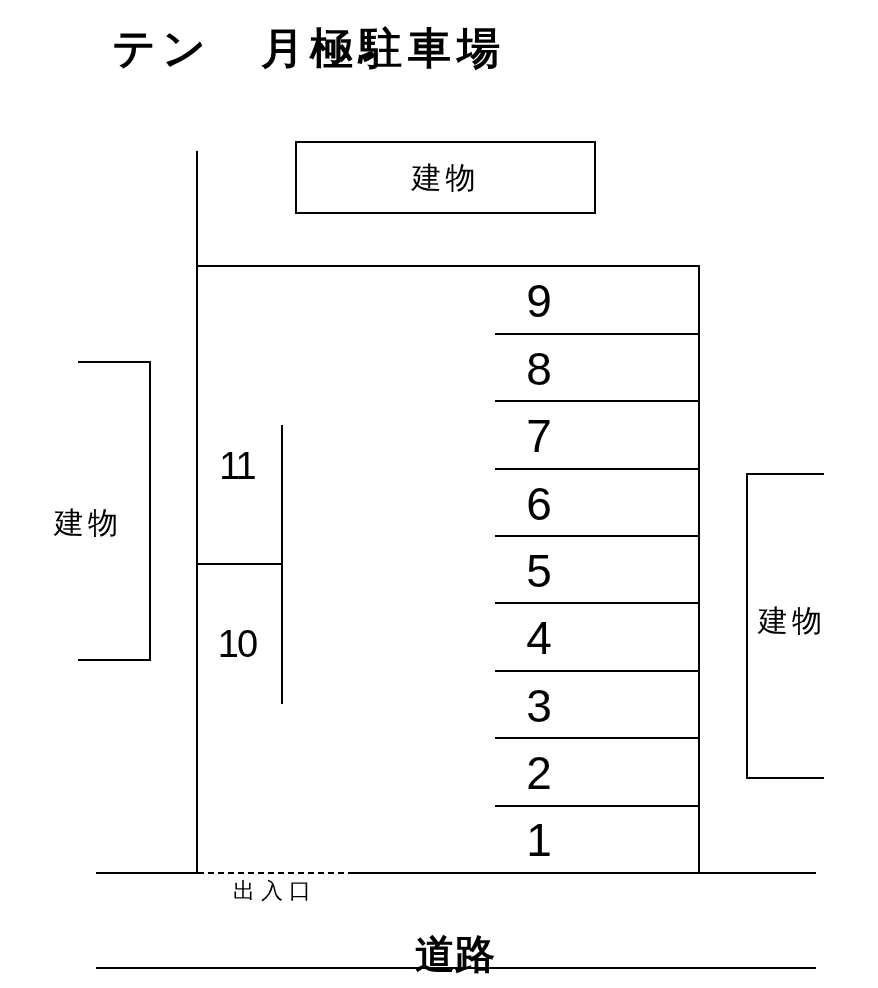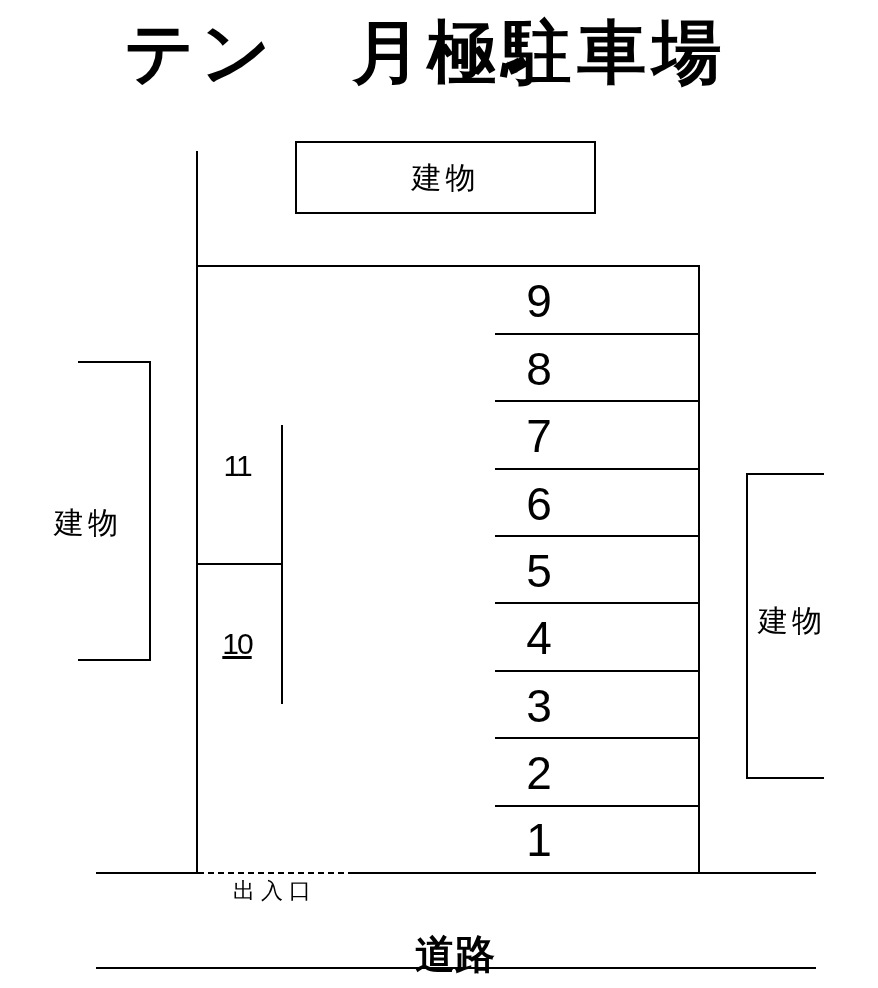--- a/index.html
+++ b/index.html
@@ -1,23 +1,23 @@
 <!DOCTYPE html>
 <html><head>
   <meta charset="utf-8">
   <style>
     html, body { margin: 0; padding: 0; background: #ffffff; }
     body { width: 878px; height: 988px; position: relative; overflow: hidden; font-family: "DejaVu Sans", sans-serif; color: #000; }
     .hline { position: absolute; height: 2px; background: #000; }
     .vline { position: absolute; width: 2px; background: #000; }
-    .title { position: absolute; left: 124px; top: 12px; width: 640px; height: 80px; font-size: 69px; font-weight: bold; line-height: 80px; white-space: pre; letter-spacing: 6px; }
+    .title { position: absolute; left: 112px; top: 12px; width: 640px; height: 80px; font-size: 43px; font-weight: bold; line-height: 80px; white-space: pre; letter-spacing: 6px; font-family: Liberation Mono, monospace; }
     .box { position: absolute; border: 2px solid #000; box-sizing: border-box; display: flex; align-items: center; justify-content: center; }
     .label { position: absolute; font-size: 30px; line-height: 36px; letter-spacing: 4px; }
     .num { position: absolute; font-family: "Liberation Sans", sans-serif; font-size: 46px; line-height: 50px; width: 60px; text-align: center; }
-    .num-left { position: absolute; font-family: "Liberation Sans", sans-serif; font-size: 30px; line-height: 50px; width: 70px; text-align: center; letter-spacing: -2px; }
+    .num-left { position: absolute; font-family: "Liberation Sans", sans-serif; font-size: 38px; line-height: 50px; width: 70px; text-align: center; letter-spacing: -2px; }
     .entrance { position: absolute; font-size: 22px; line-height: 26px; letter-spacing: 6px; }
     .dashed { position: absolute; height: 0; border-top: 2px dashed #000; }
     .road-label { position: absolute; font-size: 40px; line-height: 48px; font-weight: bold; margin-top: 31px; }
   </style>
 </head>
 <body>
 
 <div class="title">テン　月極駐車場</div>
 
 <div class="box" style="left:295px; top:141px; width:301px; height:73px;">
@@ -45,21 +45,21 @@
 <div class="num" style="left:509px; top:479px;">6</div>
 <div class="num" style="left:509px; top:546px;">5</div>
 <div class="num" style="left:509px; top:613px;">4</div>
 <div class="num" style="left:509px; top:681px;">3</div>
 <div class="num" style="left:509px; top:748px;">2</div>
 <div class="num" style="left:509px; top:815px;">1</div>
 
 <div class="vline" style="left:281px; top:425px; height:279px;"></div>
 <div class="hline" style="left:196px; top:563px; width:87px;"></div>
 <div class="num-left" style="left:202px; top:441px;">11</div>
-<div class="num-left" style="left:202px; top:619px;text-decoration:underline;">10</div>
+<div class="num-left" style="left:202px; top:619px;">10</div>
 
 <div class="hline" style="left:78px; top:361px; width:73px;"></div>
 <div class="vline" style="left:149px; top:361px; height:300px;"></div>
 <div class="hline" style="left:78px; top:659px; width:73px;"></div>
 <div class="label" style="left:54px; top:505px;">建物</div>
 
 <div class="hline" style="left:746px; top:473px; width:78px;"></div>
 <div class="vline" style="left:746px; top:473px; height:306px;"></div>
 <div class="hline" style="left:746px; top:777px; width:78px;"></div>
 <div class="label" style="left:758px; top:603px;">建物</div>

